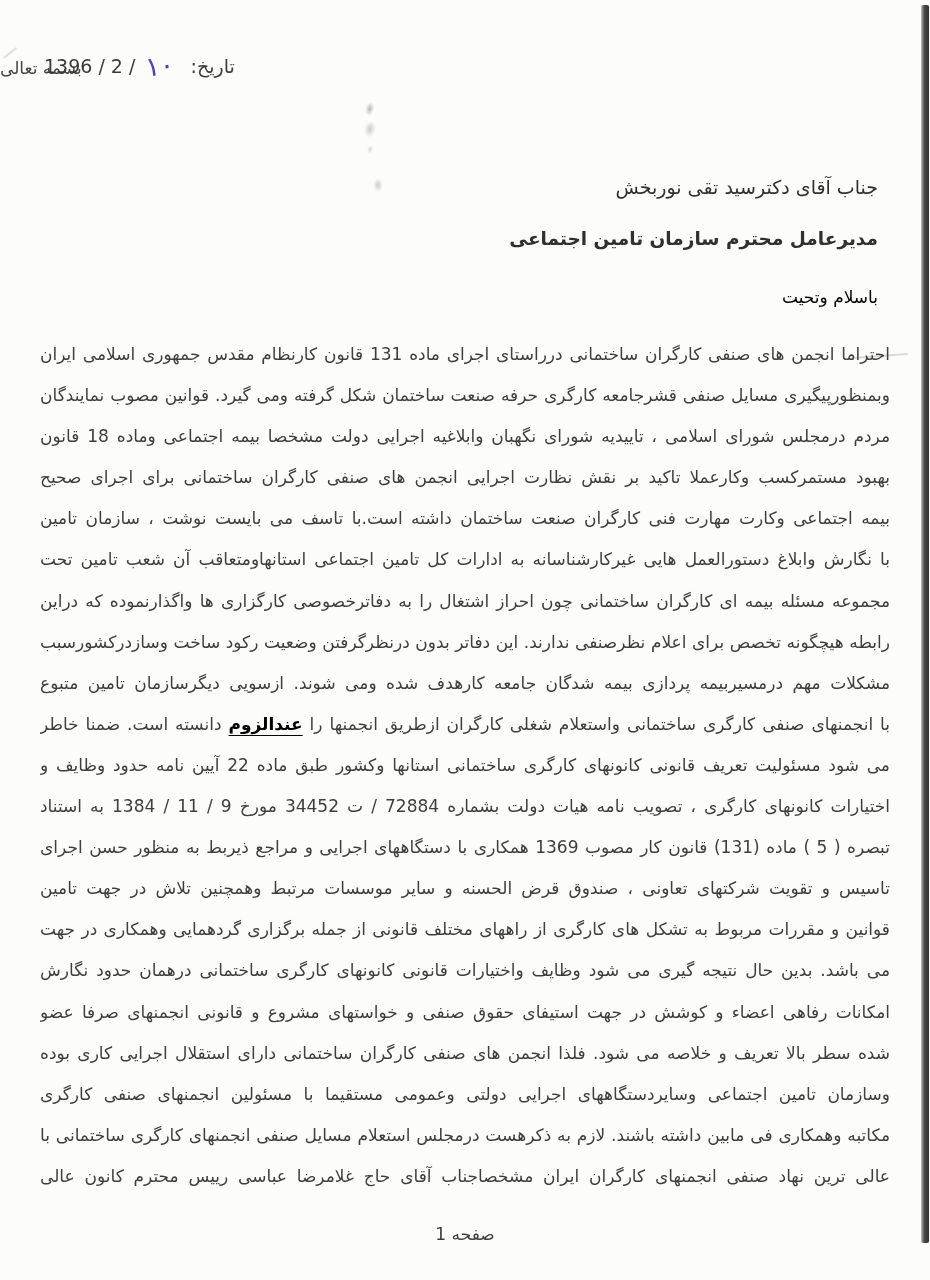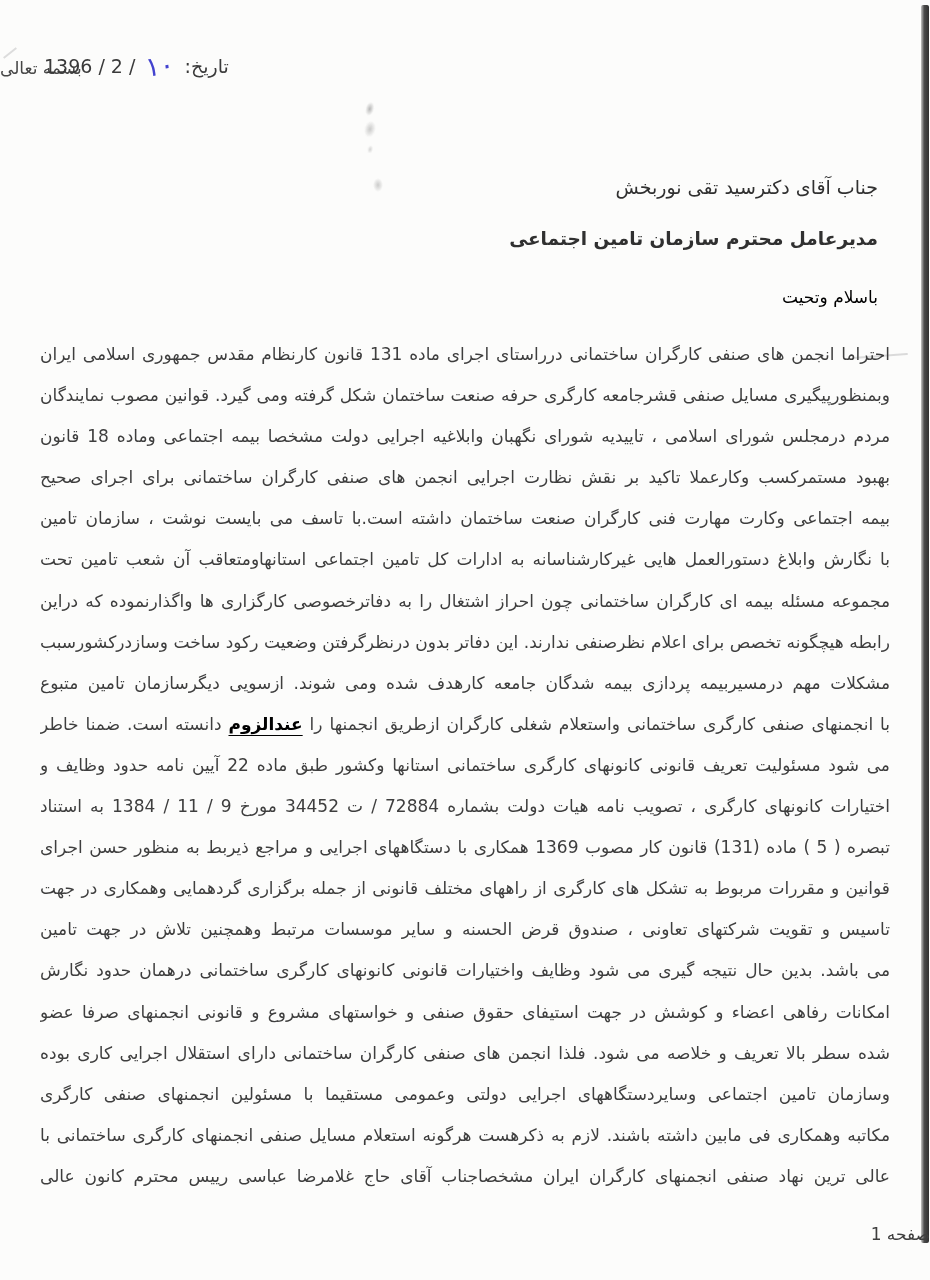--- a/index.html
+++ b/index.html
@@ -83,21 +83,21 @@
   }
   .date-block {
     position: absolute;
     top: 54px;
     left: 44px;
     direction: rtl;
     font-size: 19px;
     color: #3a3a3a;
     white-space: nowrap;
   }
-  .date-label { letter-spacing: .5px; }
+  .date-label { letter-spacing: .5px; margin-left: 6px; }
   .date-day {
     display: inline-block;
     color: #4343cf;
     font-size: 27px;
     line-height: 20px;
     transform: rotate(-7deg) translateY(2px);
     margin: 0 4px;
     font-weight: 500;
   }
   .date-rest { letter-spacing: 1px; }
@@ -137,20 +137,21 @@
     text-decoration: underline;
     text-underline-offset: 5px;
     color: #000000;
   }
 
   .page-footer {
     position: absolute;
     top: 1224px;
     left: 0;
     width: 100%;
+    text-align: center;
     font-size: 17px;
     color: #3e3e3e;
   }
 </style>
 </head>
 <body>
 
 <div class="page">
 
   <div class="scan-edge"></div>
@@ -180,25 +181,25 @@
       <div class="body-line">بهبود مستمرکسب وکارعملا تاکید بر نقش نظارت اجرایی انجمن های صنفی کارگران ساختمانی برای اجرای صحیح</div>
       <div class="body-line">بیمه اجتماعی وکارت مهارت فنی کارگران صنعت ساختمان داشته است.با تاسف می بایست نوشت ، سازمان تامین اجتماعی</div>
       <div class="body-line">با نگارش وابلاغ دستورالعمل هایی غیرکارشناسانه به ادارات کل تامین اجتماعی استانهاومتعاقب آن شعب تامین تحت</div>
       <div class="body-line">مجموعه مسئله بیمه ای کارگران ساختمانی چون احراز اشتغال را به دفاترخصوصی کارگزاری ها واگذارنموده که دراین</div>
       <div class="body-line">رابطه هیچگونه تخصص برای اعلام نظرصنفی ندارند. این دفاتر بدون درنظرگرفتن وضعیت رکود ساخت وسازدرکشورسبب</div>
       <div class="body-line">مشکلات مهم درمسیربیمه پردازی بیمه شدگان جامعه کارهدف شده ومی شوند. ازسویی دیگرسازمان تامین متبوع همکاری</div>
       <div class="body-line"><span>با انجمنهای صنفی کارگری ساختمانی واستعلام شغلی کارگران ازطریق انجمنها را </span><span class="em">عندالزوم</span><span> دانسته است. ضمنا خاطر نشان</span></div>
       <div class="body-line">می شود مسئولیت تعریف قانونی کانونهای کارگری ساختمانی استانها وکشور طبق ماده 22 آیین نامه حدود وظایف و</div>
       <div class="body-line">اختیارات کانونهای کارگری ، تصویب نامه هیات دولت بشماره 72884 / ت 34452 مورخ 9 / 11 / 1384 به استناد</div>
       <div class="body-line">تبصره ( 5 ) ماده (131) قانون کار مصوب 1369 همکاری با دستگاههای اجرایی و مراجع ذیربط به منظور حسن اجرای</div>
+      <div class="body-line">تاسیس و تقویت شرکتهای تعاونی ، صندوق قرض الحسنه و سایر موسسات مرتبط وهمچنین تلاش در جهت تامین</div>
       <div class="body-line">قوانین و مقررات مربوط به تشکل های کارگری از راههای مختلف قانونی از جمله برگزاری گردهمایی وهمکاری در جهت</div>
-      <div class="body-line">تاسیس و تقویت شرکتهای تعاونی ، صندوق قرض الحسنه و سایر موسسات مرتبط وهمچنین تلاش در جهت تامین</div>
       <div class="body-line">می باشد. بدین حال نتیجه گیری می شود وظایف واختیارات قانونی کانونهای کارگری ساختمانی درهمان حدود نگارش</div>
       <div class="body-line">امکانات رفاهی اعضاء و کوشش در جهت استیفای حقوق صنفی و خواستهای مشروع و قانونی انجمنهای صرفا عضو</div>
       <div class="body-line">شده سطر بالا تعریف و خلاصه می شود. فلذا انجمن های صنفی کارگران ساختمانی دارای استقلال اجرایی کاری بوده</div>
       <div class="body-line">وسازمان تامین اجتماعی وسایردستگاههای اجرایی دولتی وعمومی مستقیما با مسئولین انجمنهای صنفی کارگری ساختمانی</div>
-      <div class="body-line">مکاتبه وهمکاری فی مابین داشته باشند. لازم به ذکرهست هرگونه استعلام مسایل صنفی انجمنهای کارگری ساختمانی با</div>
+      <div class="body-line">مکاتبه وهمکاری فی مابین داشته باشند. لازم به ذکرهست درمجلس استعلام مسایل صنفی انجمنهای کارگری ساختمانی با</div>
       <div class="body-line">عالی ترین نهاد صنفی انجمنهای کارگران ایران مشخصاجناب آقای حاج غلامرضا عباسی رییس محترم کانون عالی انجمنهای</div>
     </div>
 
   <div class="page-footer">صفحه 1</div>
 
 </div>
 
 </body></html>

